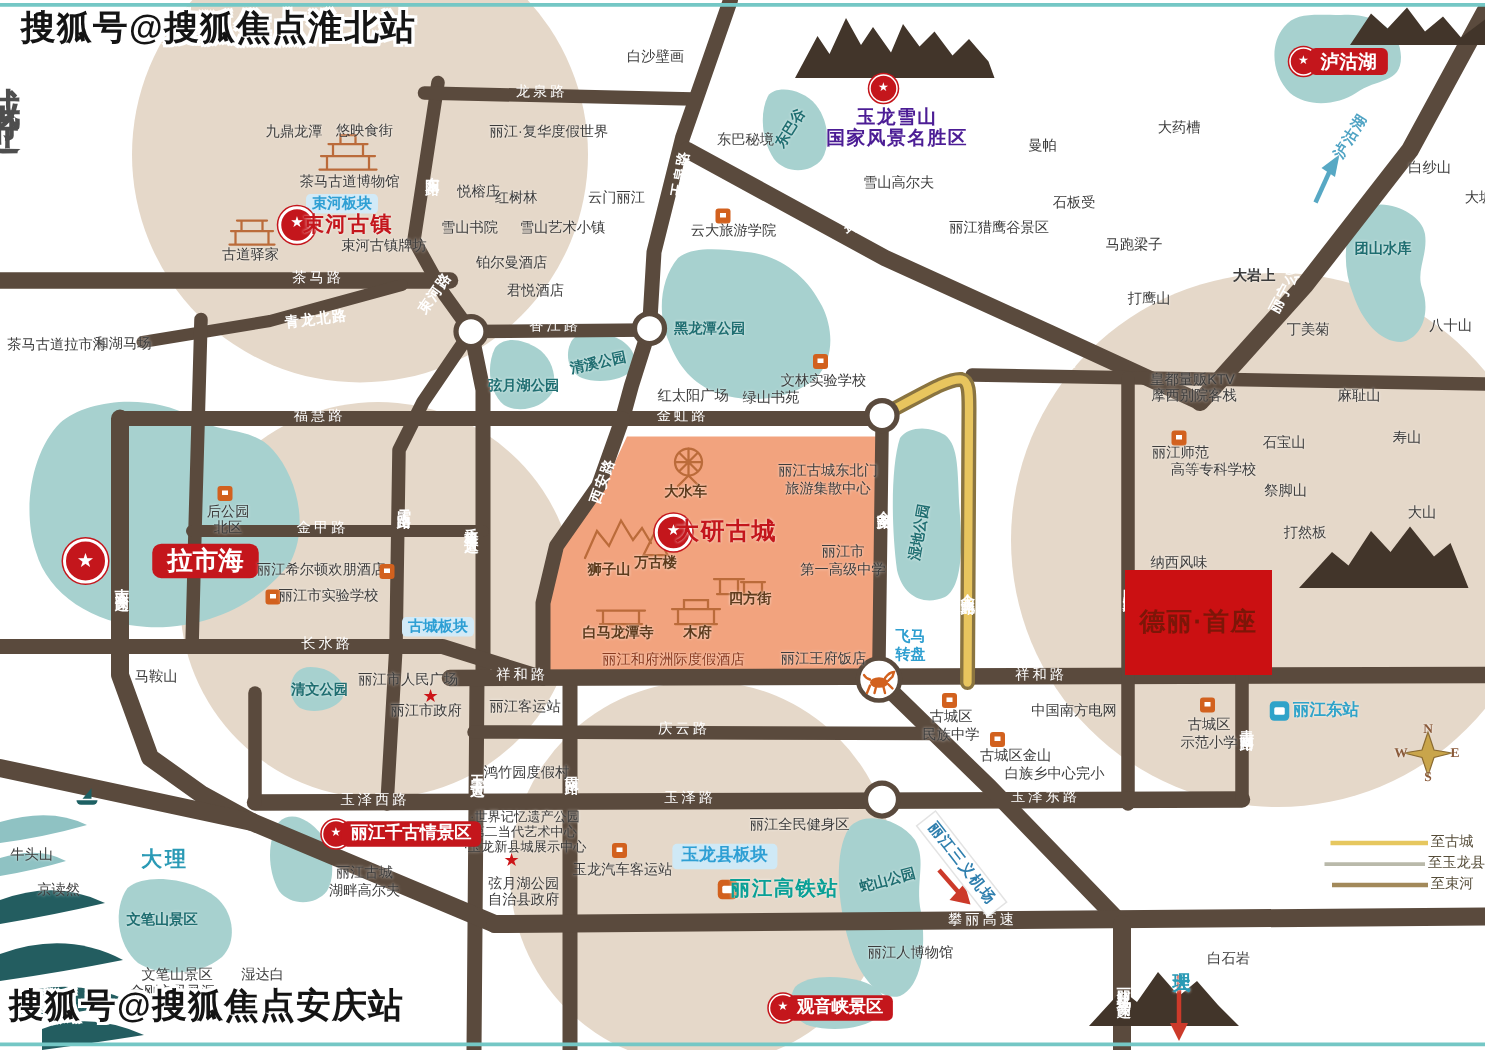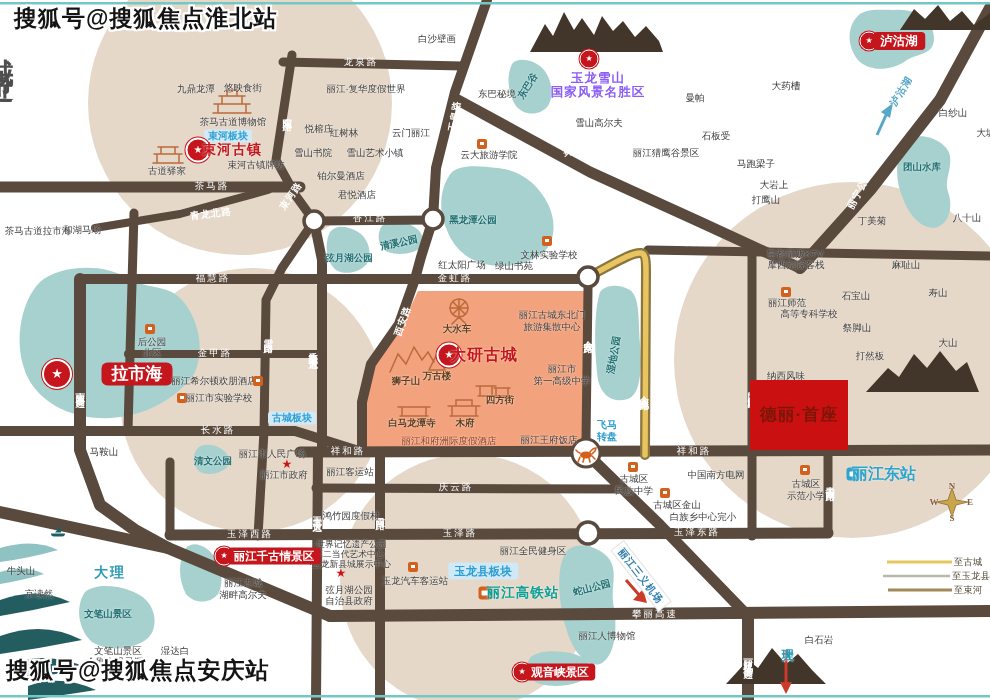--- a/index.html
+++ b/index.html
@@ -16,25 +16,25 @@
   .pm{font-size:9.5px;color:#8a3a1f;}
   .rh{color:#fff;font-weight:normal;letter-spacing:2px;text-shadow:none;}
   .rv{color:#fff;font-weight:bold;writing-mode:vertical-rl;letter-spacing:2px;text-shadow:none;}
   .rd{color:#fff;font-weight:bold;letter-spacing:1px;text-shadow:none;}
   .bd{color:#4fa3c4;font-weight:bold;font-size:10px;letter-spacing:1px;}
   .w{color:#1f6e71;font-weight:bold;}
   .zb{background:#d2eaf7;color:#2e9fd4;font-weight:bold;font-size:10px;padding:1px 4px;border-radius:3px;text-shadow:none;}
   .zbl{background:#cfe9f6;color:#2e9fd4;font-weight:bold;font-size:11.5px;padding:2px 6px;border-radius:3px;text-shadow:none;}
   .rt{color:#c4161c;font-weight:900;font-size:14px;letter-spacing:1px;}
   .rtx{color:#c4161c;font-weight:900;font-size:16px;letter-spacing:1px;}
-  .rt2{color:#8b5cf6;font-weight:900;font-size:12.5px;letter-spacing:1px;}
+  .rt2{color:#4c1d95;font-weight:900;font-size:12.5px;letter-spacing:1px;}
   .pill{background:#c4161c;color:#fff;font-weight:bold;font-size:11.5px;padding:2px 6px;border-radius:4px;text-shadow:none;}
   .pill-m{background:#c4161c;color:#fff;font-weight:bold;font-size:12.5px;padding:2px 7px;border-radius:4px;text-shadow:none;}
   .pill-lg{background:#c4161c;color:#fff;font-weight:bold;font-size:17px;padding:2px 10px;border-radius:6px;text-shadow:none;}
-  .ts{color:#2fa3c9;font-weight:900;font-size:16px;}
+  .ts{color:#2fa3c9;font-weight:900;font-size:11px;}
   .tsl{color:#0aa096;font-weight:900;font-size:13.5px;letter-spacing:1px;}
   .bt{color:#2f9fd0;font-weight:bold;font-size:10px;}
   .btl{color:#2a9ab5;font-weight:900;font-size:14px;letter-spacing:2px;}
   .btv{color:#2a9ab5;font-weight:900;font-size:12px;writing-mode:vertical-rl;}
   .ab{background:#fff;color:#2f7fae;font-weight:bold;font-size:10px;padding:2px 5px;letter-spacing:1px;box-shadow:0 0 0 1px #e3e3e3;text-shadow:none;}
   .lg{font-size:9.5px;color:#554c38;}
   .cn{font-family:"Liberation Serif","DejaVu Serif",serif;font-size:9px;color:#8a5a3a;font-weight:bold;}
   .pj{width:98px;height:70px;background:#cb1012;color:#7c1608;font-weight:900;font-size:17px;
       display:flex;align-items:center;justify-content:center;letter-spacing:1px;text-shadow:none;}
   .wm{transform:none;font-size:23px;font-weight:900;color:#141414;letter-spacing:1px;z-index:50;
@@ -222,21 +222,21 @@
       <div class="lbl w" style="left: 473px; top: 220px;">黑龙潭公园</div>
       <div class="lbl rh" style="left: 370px; top: 218px;">香江路</div>
       <div class="lbl ic i-star18" style="left: 869px; top: 41px;"></div>
       <div class="lbl pill-m" style="left: 899px; top: 41px;">泸沽湖</div>
       <div class="lbl bd" style="left: 901px; top: 91px; --r: -58deg;">泸沽湖</div>
       <div class="lbl rd" style="left: 860px; top: 190px; --r: -62deg;">丽宁公路</div>
       <div class="lbl p" style="left: 786px; top: 86px;">大药槽</div>
       <div class="lbl p" style="left: 695px; top: 98px;">曼帕</div>
       <div class="lbl p" style="left: 716px; top: 136px;">石板受</div>
       <div class="lbl p" style="left: 756px; top: 164px;">马跑梁子</div>
-      <div class="lbl p" style="left: 774px; top: 185px;">大岩上</div>
+      <div class="lbl p" style="left: 836px; top: 185px; font-weight: bold;">大岩上</div>
       <div class="lbl p" style="left: 766px; top: 200px;">打鹰山</div>
       <div class="lbl p" style="left: 953px; top: 113px;">白纱山</div>
       <div class="lbl p" style="left: 986px; top: 133px;">大坡</div>
       <div class="lbl w" style="left: 922px; top: 167px;">团山水库</div>
       <div class="lbl p" style="left: 967px; top: 218px;">八十山</div>
       <div class="lbl p" style="left: 872px; top: 221px;">丁美菊</div>
       <div class="lbl p" style="left: 38px; top: 231px;">茶马古道拉市海</div>
       <div class="lbl p" style="left: 82px; top: 230px;">和湖马场</div>
       <div class="lbl ic i-star26" style="left: 57px; top: 374px;"></div>
       <div class="lbl pill-lg" style="left: 137px; top: 374px;">拉市海</div>

